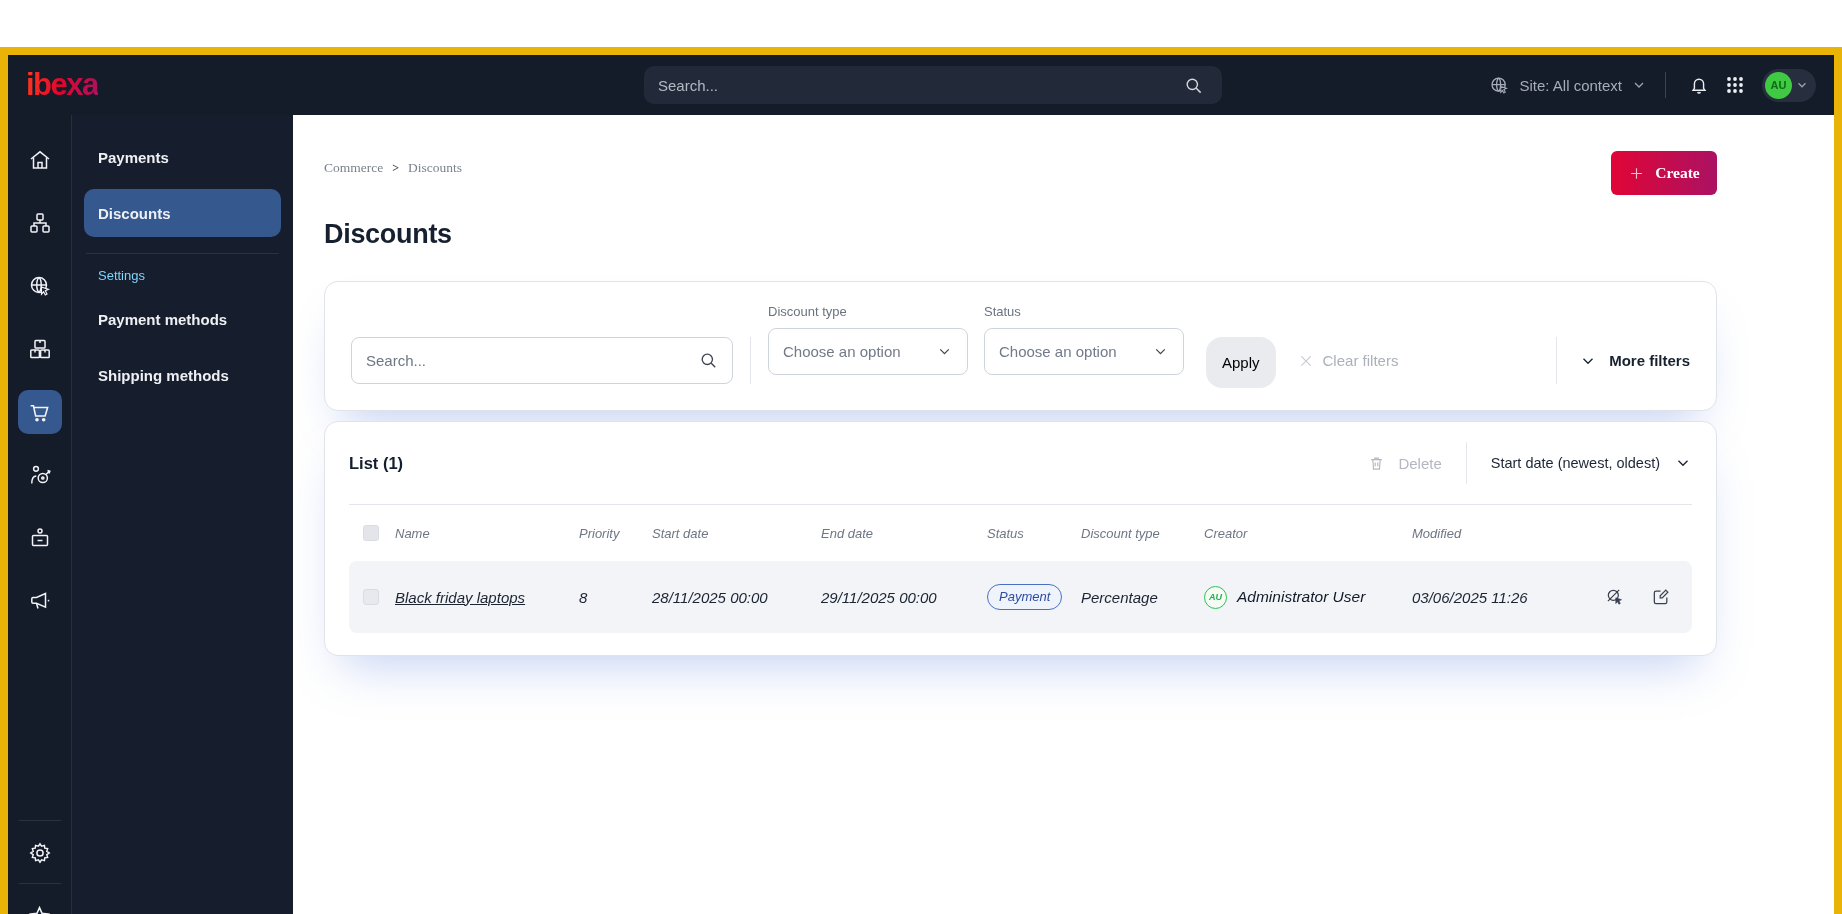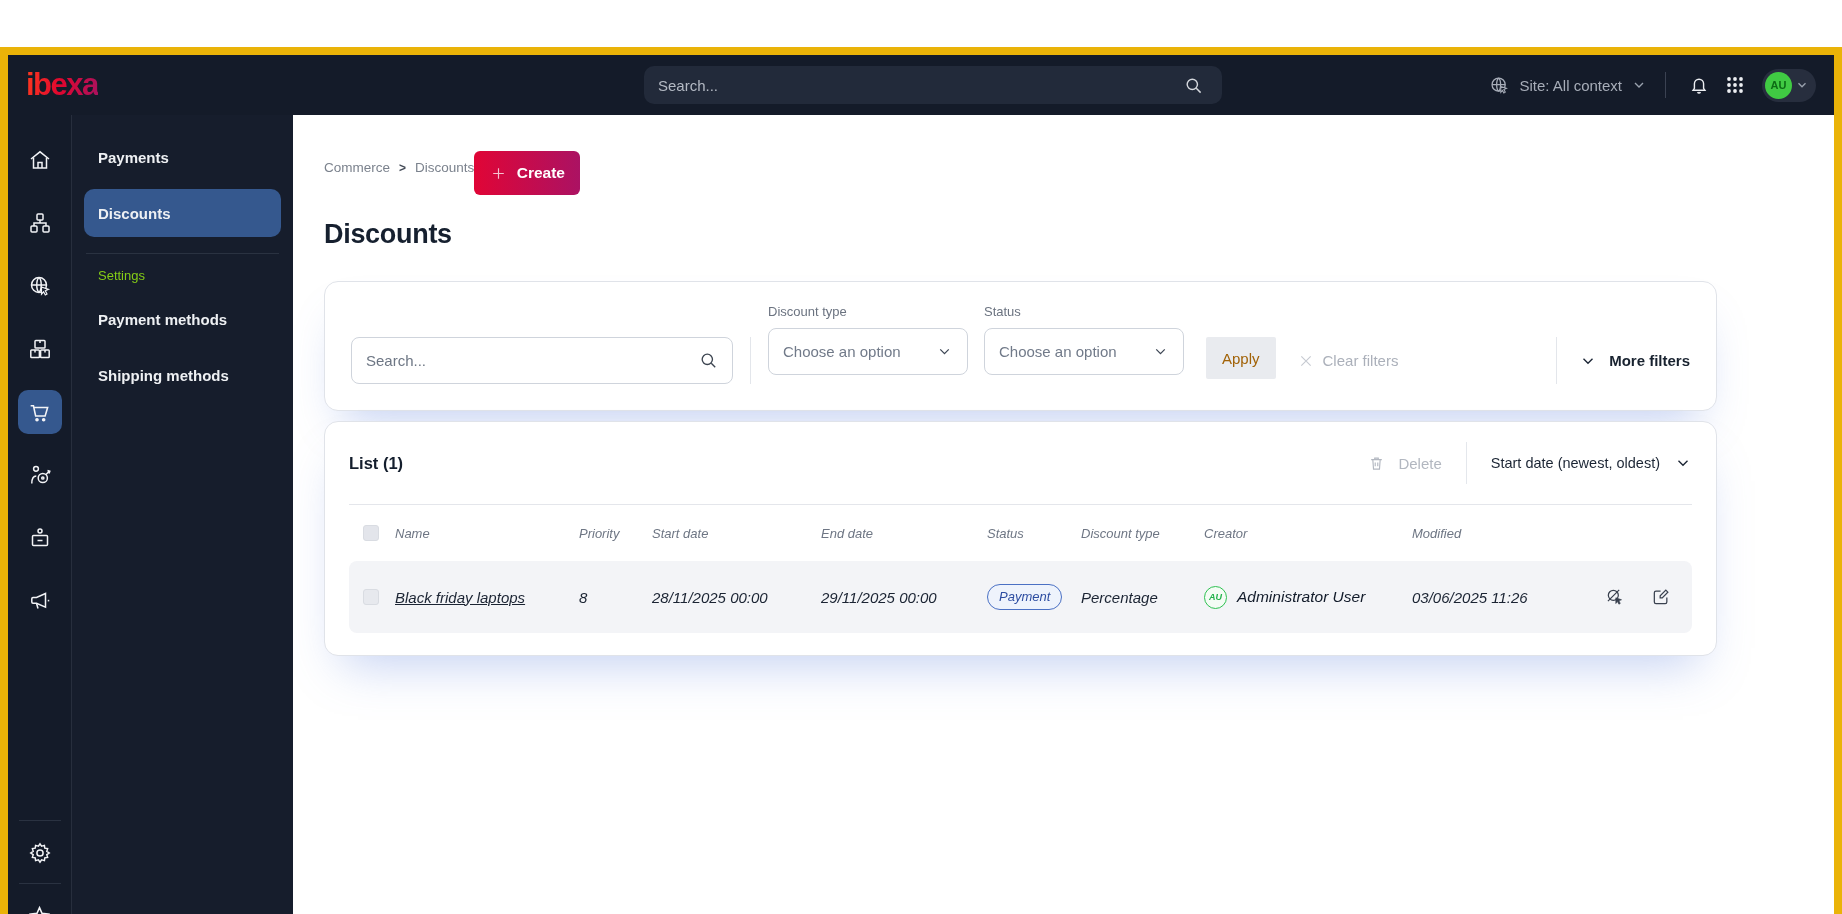--- a/index.html
+++ b/index.html
@@ -29,43 +29,43 @@
   .rail-item.active { background: #35588e; }
   .rail-spacer { flex: 1; }
   .rail-divider { width: 42px; height: 1px; background: #2a3241; margin-bottom: 10px; flex: none; }
   .rail-item.bottom { margin-bottom: 8px; }
 
   
   .panel { width: 221px; background: #161d2c; padding: 18px 12px 0 12px; display: flex; flex-direction: column; flex: none; }
   .panel-item { height: 48px; margin-bottom: 8px; border-radius: 10px; display: flex; align-items: center; padding-left: 14px; color: #eef0f3; font-size: 15px; font-weight: 600; cursor: pointer; }
   .panel-item.active { background: #35588e; }
   .panel-divider { border-top: 1px solid #2a3241; margin: 8px 2px 14px 2px; }
-  .panel-section-label { color: #84cc16; font-size: 13px; margin: 0 0 12px 14px; }
+  .panel-section-label { color: #7dd3fc; font-size: 13px; margin: 0 0 12px 14px; }
 
   
   .main { flex: 1; background: #fff; padding: 0 117px 0 31px; overflow: hidden; }
-  .main-top { margin-top: 36px; display: flex; justify-content: flex-start; align-items: flex-start; }
+  .main-top { margin-top: 36px; display: flex; justify-content: space-between; align-items: flex-start; font-family: Liberation Serif, serif; }
   .breadcrumb { display: flex; align-items: center; gap: 9px; font-size: 13.5px; color: #7b828d; margin-top: 9px; }
   .breadcrumb .sep { color: #454c58; font-size: 12px; font-weight: 700; }
   .breadcrumb .crumb { cursor: pointer; }
   .create-btn { width: 106px; height: 44px; border: none; border-radius: 6px; background: linear-gradient(90deg,#e00536,#ab1263); color: #fff; font-size: 15.5px; font-weight: 700; font-family: inherit; display: flex; align-items: center; justify-content: center; gap: 10px; cursor: pointer; }
   .page-title { margin-top: 24px; font-size: 27px; font-weight: 700; color: #16202f; letter-spacing: -0.3px; }
 
   .card { border: 1px solid #e0e3e9; border-radius: 14px; box-shadow: 0 26px 46px -18px rgba(96,132,220,0.38); background: #fff; }
 
   
   .filter-card { margin-top: 31px; height: 130px; padding: 22px 26px 0 26px; display: flex; align-items: flex-start; }
   .search-box { width: 382px; height: 47px; margin-top: 33px; border: 1px solid #cfd4dc; border-radius: 8px; display: flex; align-items: center; padding: 0 14px; }
   .search-box input { flex: 1; border: none; outline: none; font-size: 15px; font-family: inherit; color: #333b49; }
   .search-box input::placeholder { color: #6d7684; }
   .filter-vdiv { width: 1px; height: 47px; background: #e3e6eb; margin: 33px 17px 0 17px; }
   .filter-group { display: flex; flex-direction: column; margin-right: 16px; }
   .filter-group .f-label { font-size: 13px; color: #6b7380; margin-bottom: 9px; }
   .select { width: 200px; height: 47px; border: 1px solid #cfd4dc; border-radius: 8px; display: flex; align-items: center; justify-content: space-between; padding: 0 14px; font-size: 15px; color: #717a89; cursor: pointer; background: #fff; }
-  .apply-btn { margin-top: 33px; margin-left: 6px; height: 42px; padding: 0 16px; background: #e9ebef; border: none; border-radius: 2px; font-size: 15px; color: #a16207; font-family: inherit; cursor: pointer; }
+  .apply-btn { margin-top: 33px; margin-left: 6px; height: 51px; padding: 0 16px; background: #e9ebef; border: none; border-radius: 16px; font-size: 15px; color: #000000; font-family: inherit; cursor: pointer; }
   .clear-btn { margin-top: 33px; margin-left: 22px; height: 47px; display: flex; align-items: center; gap: 9px; color: #abb0ba; font-size: 15px; cursor: pointer; }
   .more-filters { margin-left: auto; margin-top: 33px; height: 47px; display: flex; align-items: center; }
   .more-filters .mf-div { width: 1px; height: 47px; background: #e3e6eb; margin-right: 22px; }
   .more-filters .mf-btn { display: flex; align-items: center; gap: 12px; font-size: 15px; font-weight: 700; color: #18222f; cursor: pointer; }
 
   
   .list-card { margin-top: 10px; padding: 0 24px 22px 24px; }
   .list-header { height: 82px; display: flex; align-items: center; }
   .list-title { font-size: 16.5px; font-weight: 700; color: #141e2d; }
   .list-header-right { margin-left: auto; display: flex; align-items: center; }

